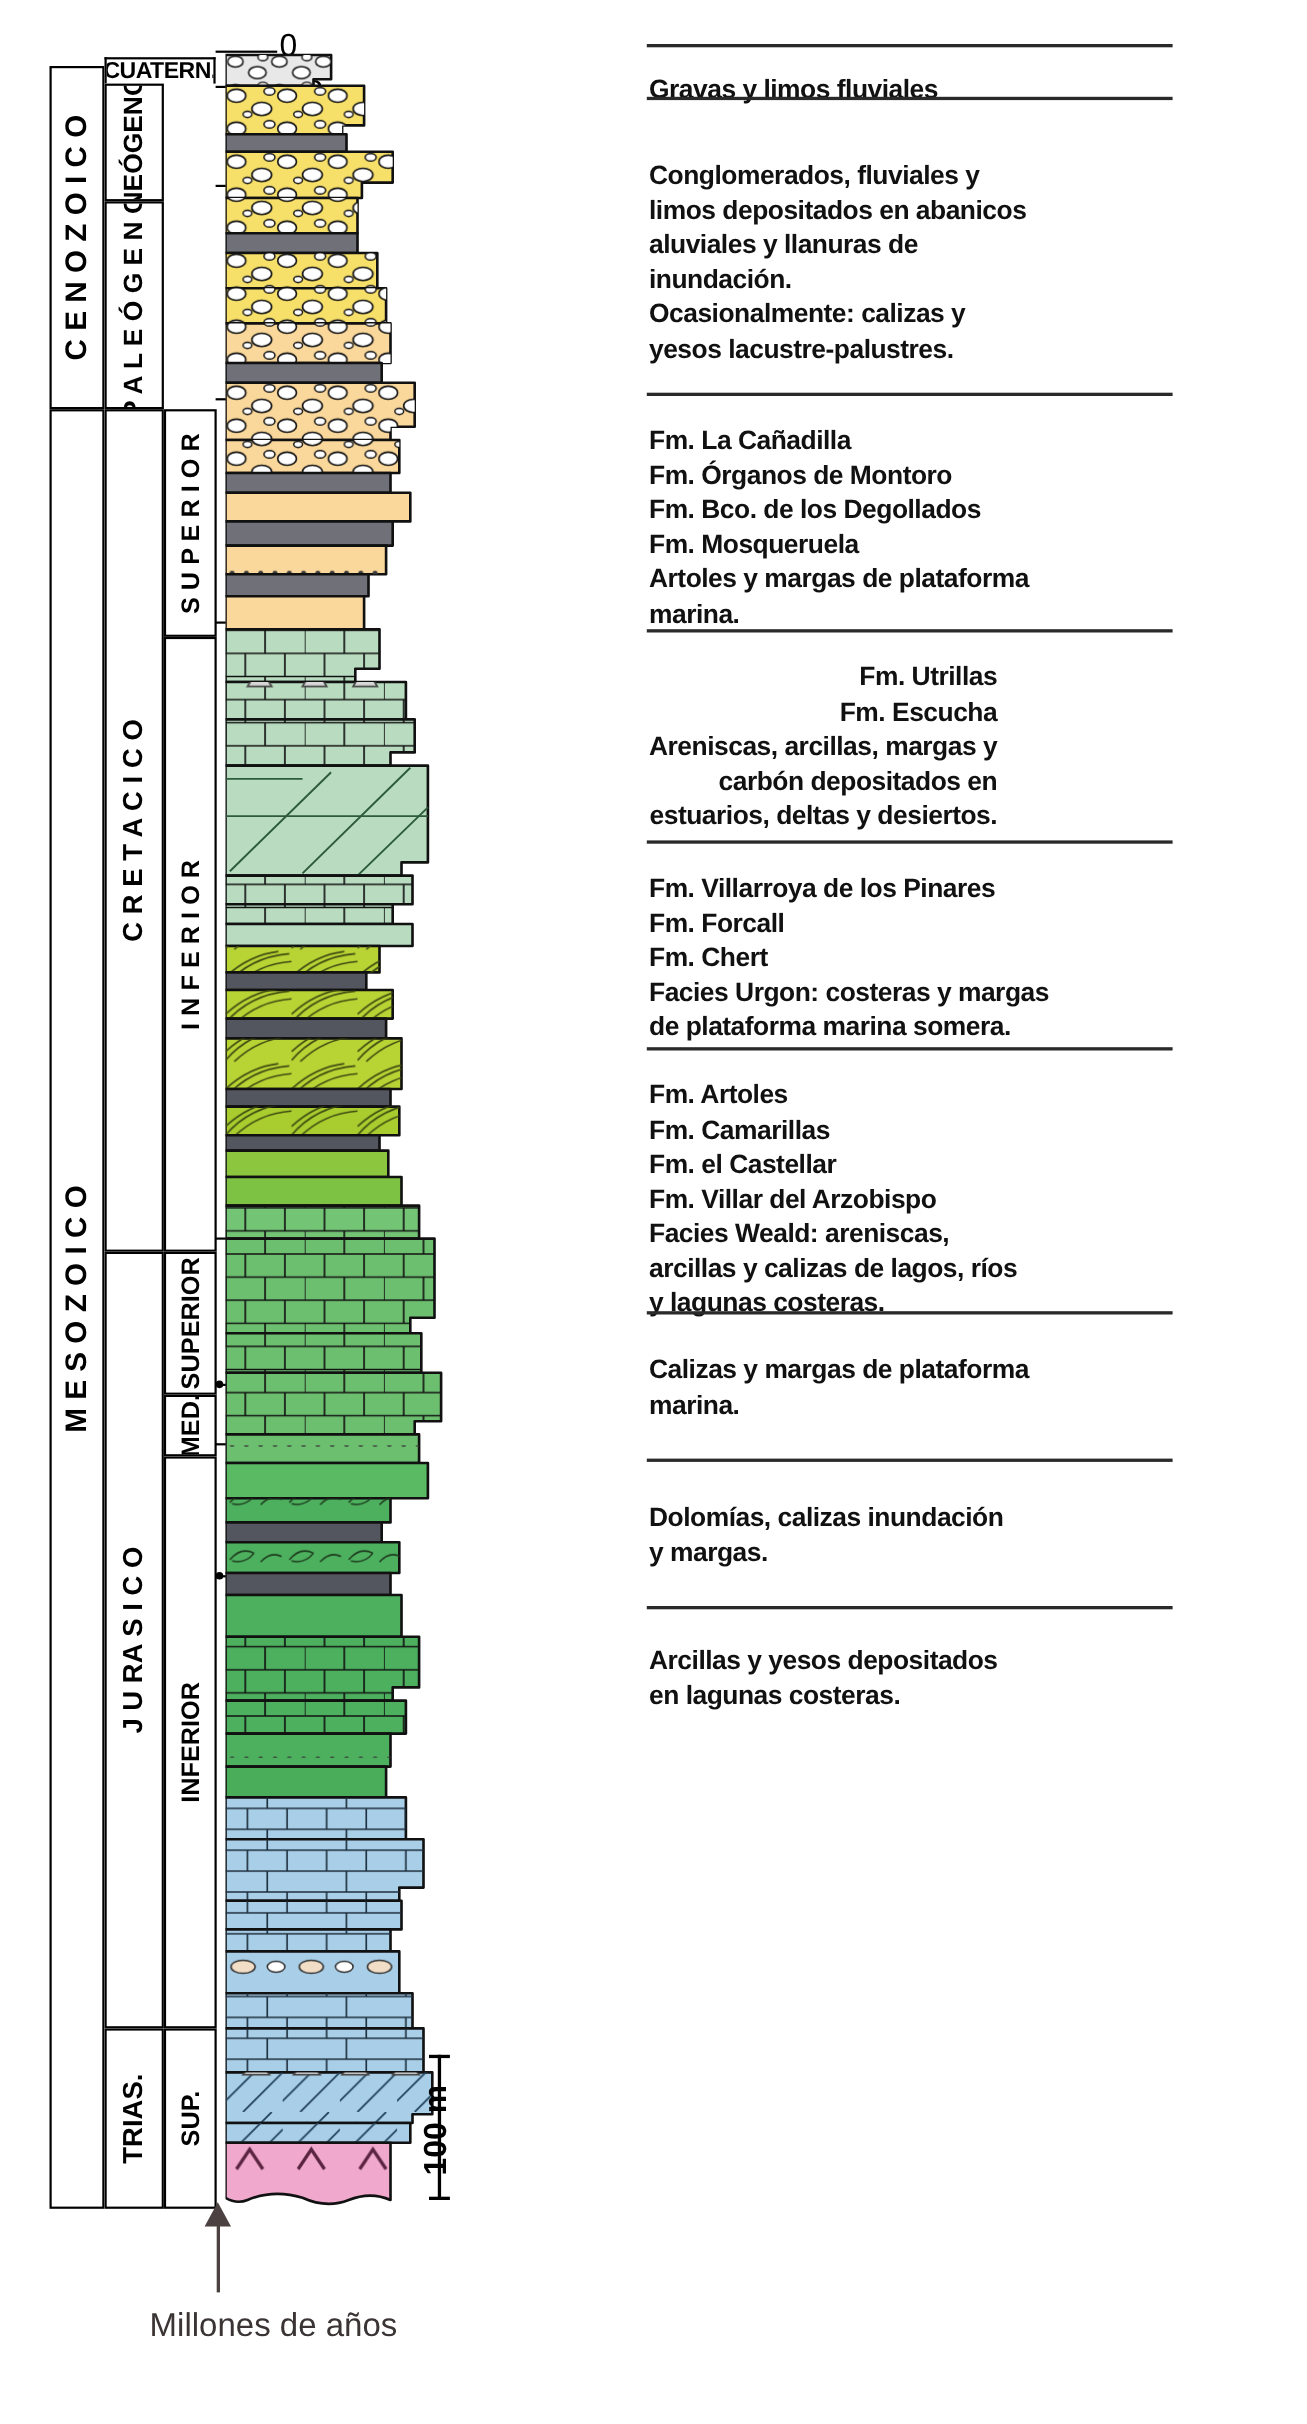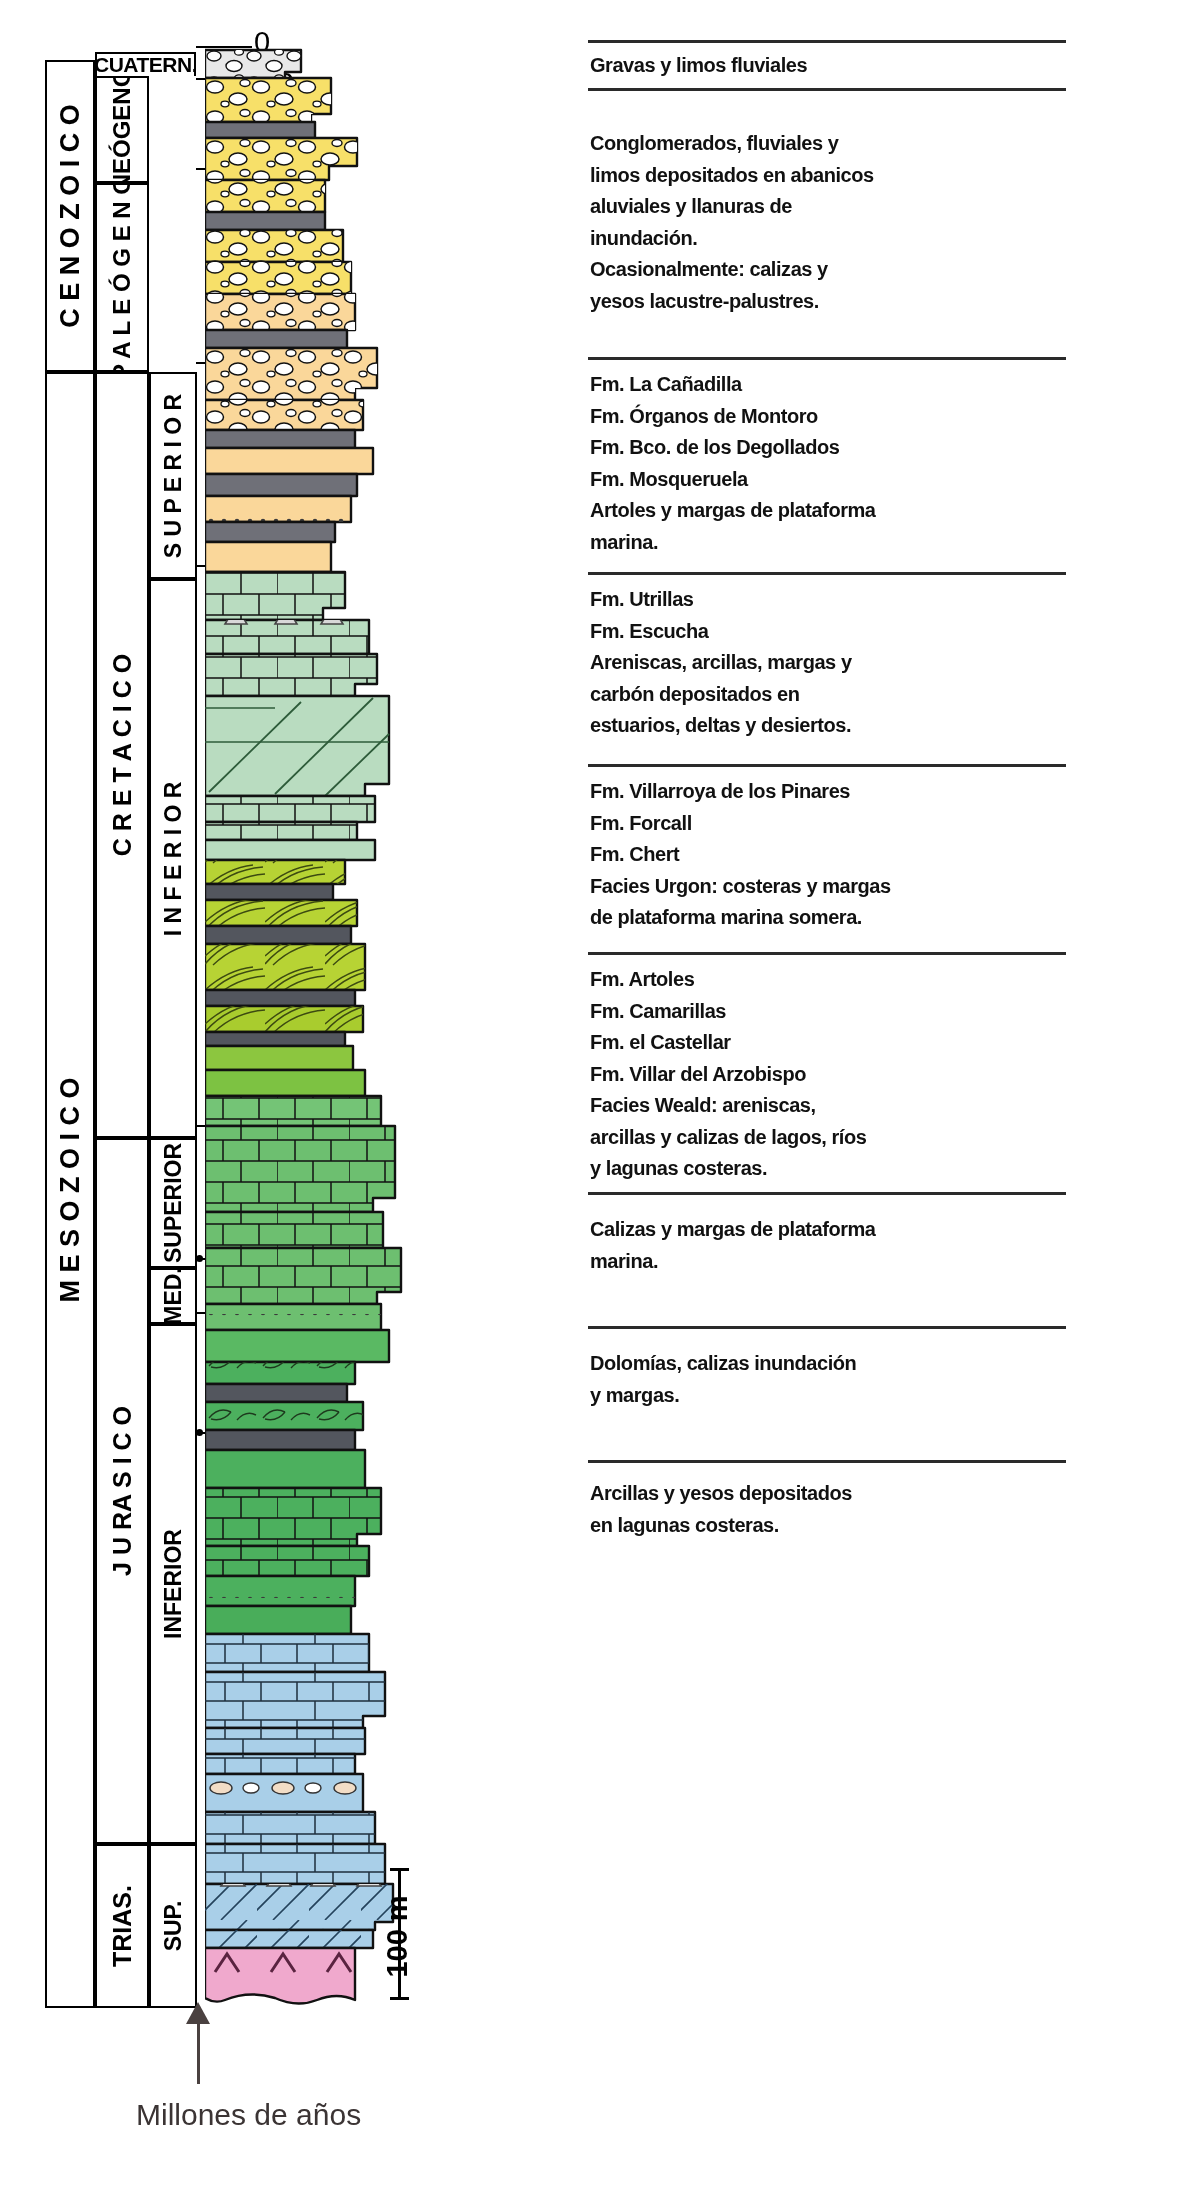--- a/index.html
+++ b/index.html
@@ -160,27 +160,28 @@
     top: 40px;
     width: 520px;
   }
   .legblock { position: absolute; left: 0; width: 510px; }
   .legrule {
     position: absolute; left: 0;
     width: 478px; height: 0;
     border-top: 3px solid #2a2a2a;
   }
   .legtext {
-    font-size: 20px;
+    font-size: 24px;
     font-weight: bold;
     line-height: 31.5px;
     color: #111;
     font-family: "Liberation Sans", sans-serif;
     letter-spacing: -0.45px;
     white-space: pre-line;
+    margin-top: 16px;
   }
 </style>
 </head>
 <body>
 
 <div id="page">
 
   <div id="chrono">
 
     <div class="cellbox" style="left:0px; top:8px; width:50px; height:312px;">
@@ -574,21 +575,21 @@
       <div class="legtext" style="position:absolute; top:12px; left:2px;">Fm. La Cañadilla
 Fm. Órganos de Montoro
 Fm. Bco. de los Degollados
 Fm. Mosqueruela
 Artoles y margas de plataforma
 marina.</div>
       <div class="legrule" style="top:215px;"></div>
     </div>
 
     <div class="legblock" style="top:532px;">
-      <div class="legtext" style="position:absolute; top:12px; left:2px;">Fm. Utrillas
+      <div class="legtext" style="position:absolute; top:12px; left:2px;text-align:right;">Fm. Utrillas
 Fm. Escucha
 Areniscas, arcillas, margas y
 carbón depositados en
 estuarios, deltas y desiertos.</div>
       <div class="legrule" style="top:192px;"></div>
     </div>
 
     <div class="legblock" style="top:724px;">
       <div class="legtext" style="position:absolute; top:12px; left:2px;">Fm. Villarroya de los Pinares
 Fm. Forcall

